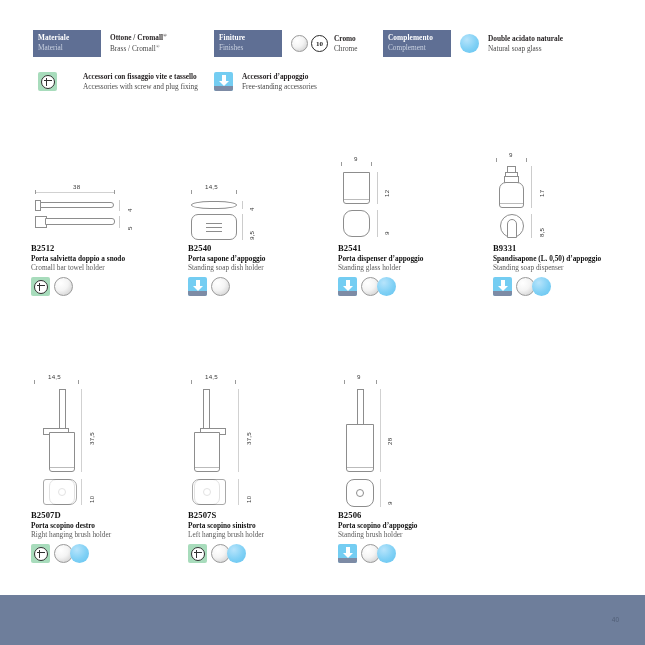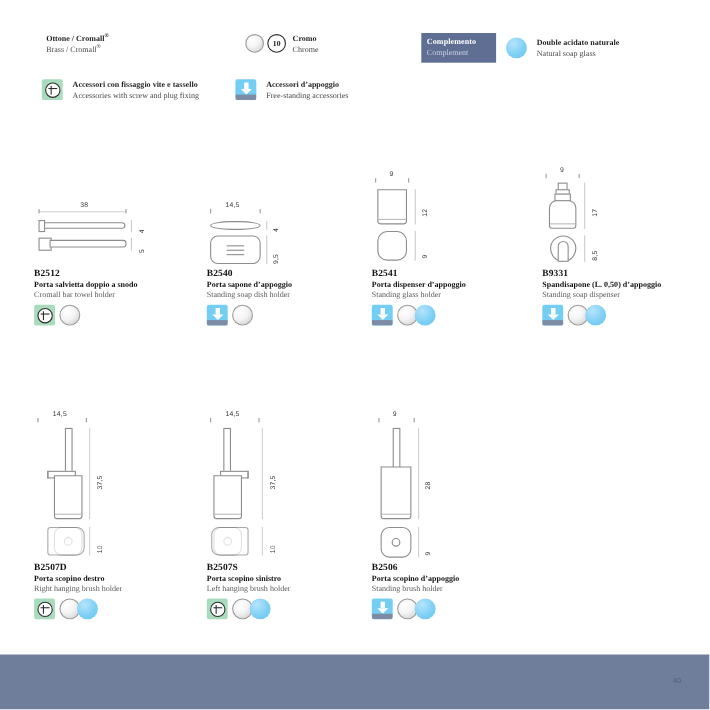--- a/index.html
+++ b/index.html
@@ -133,27 +133,35 @@
   }
 </style>
 </head>
 <body>
 
 <div class="page">
 
   <div class="legend-row1">
 
     <div class="lg-block" style="left:0px;top:0px;">
+      <div class="tag">
+        <span class="it">Materiale</span>
+        <span class="en">Material</span>
+      </div>
       <div class="lg-text">
         <span class="it"><span>Ottone / Cromall</span><span class="sup">®</span></span>
         <span class="en"><span>Brass / Cromall</span><span class="sup">®</span></span>
       </div>
     </div>
 
     <div class="lg-block" style="left:181px;top:0px;">
+      <div class="tag">
+        <span class="it">Finiture</span>
+        <span class="en">Finishes</span>
+      </div>
       <div class="fin-wrap">
         <span class="swatch-chrome"></span>
         <span class="badge10">10</span>
       </div>
       <div class="lg-text" style="margin-left:6px;">
         <span class="it">Cromo</span>
         <span class="en">Chrome</span>
       </div>
     </div>
 
@@ -168,21 +176,21 @@
       <div class="lg-text" style="margin-left:9px;">
         <span class="it">Double acidato naturale</span>
         <span class="en">Natural soap glass</span>
       </div>
     </div>
 
   </div>
 
   <div class="legend-row2">
 
-    <div class="lg-block" style="left:5px;top:0px;">
+    <div class="lg-block" style="left:5px;top:0px;gap:17px;">
       <span class="icon-screw">
           <span class="plus-c"></span>
         </span>
       <div class="lg-text">
         <span class="it">Accessori con fissaggio vite e tassello</span>
         <span class="en">Accessories with screw and plug fixing</span>
       </div>
     </div>
 
     <div class="lg-block" style="left:181px;top:0px;">

